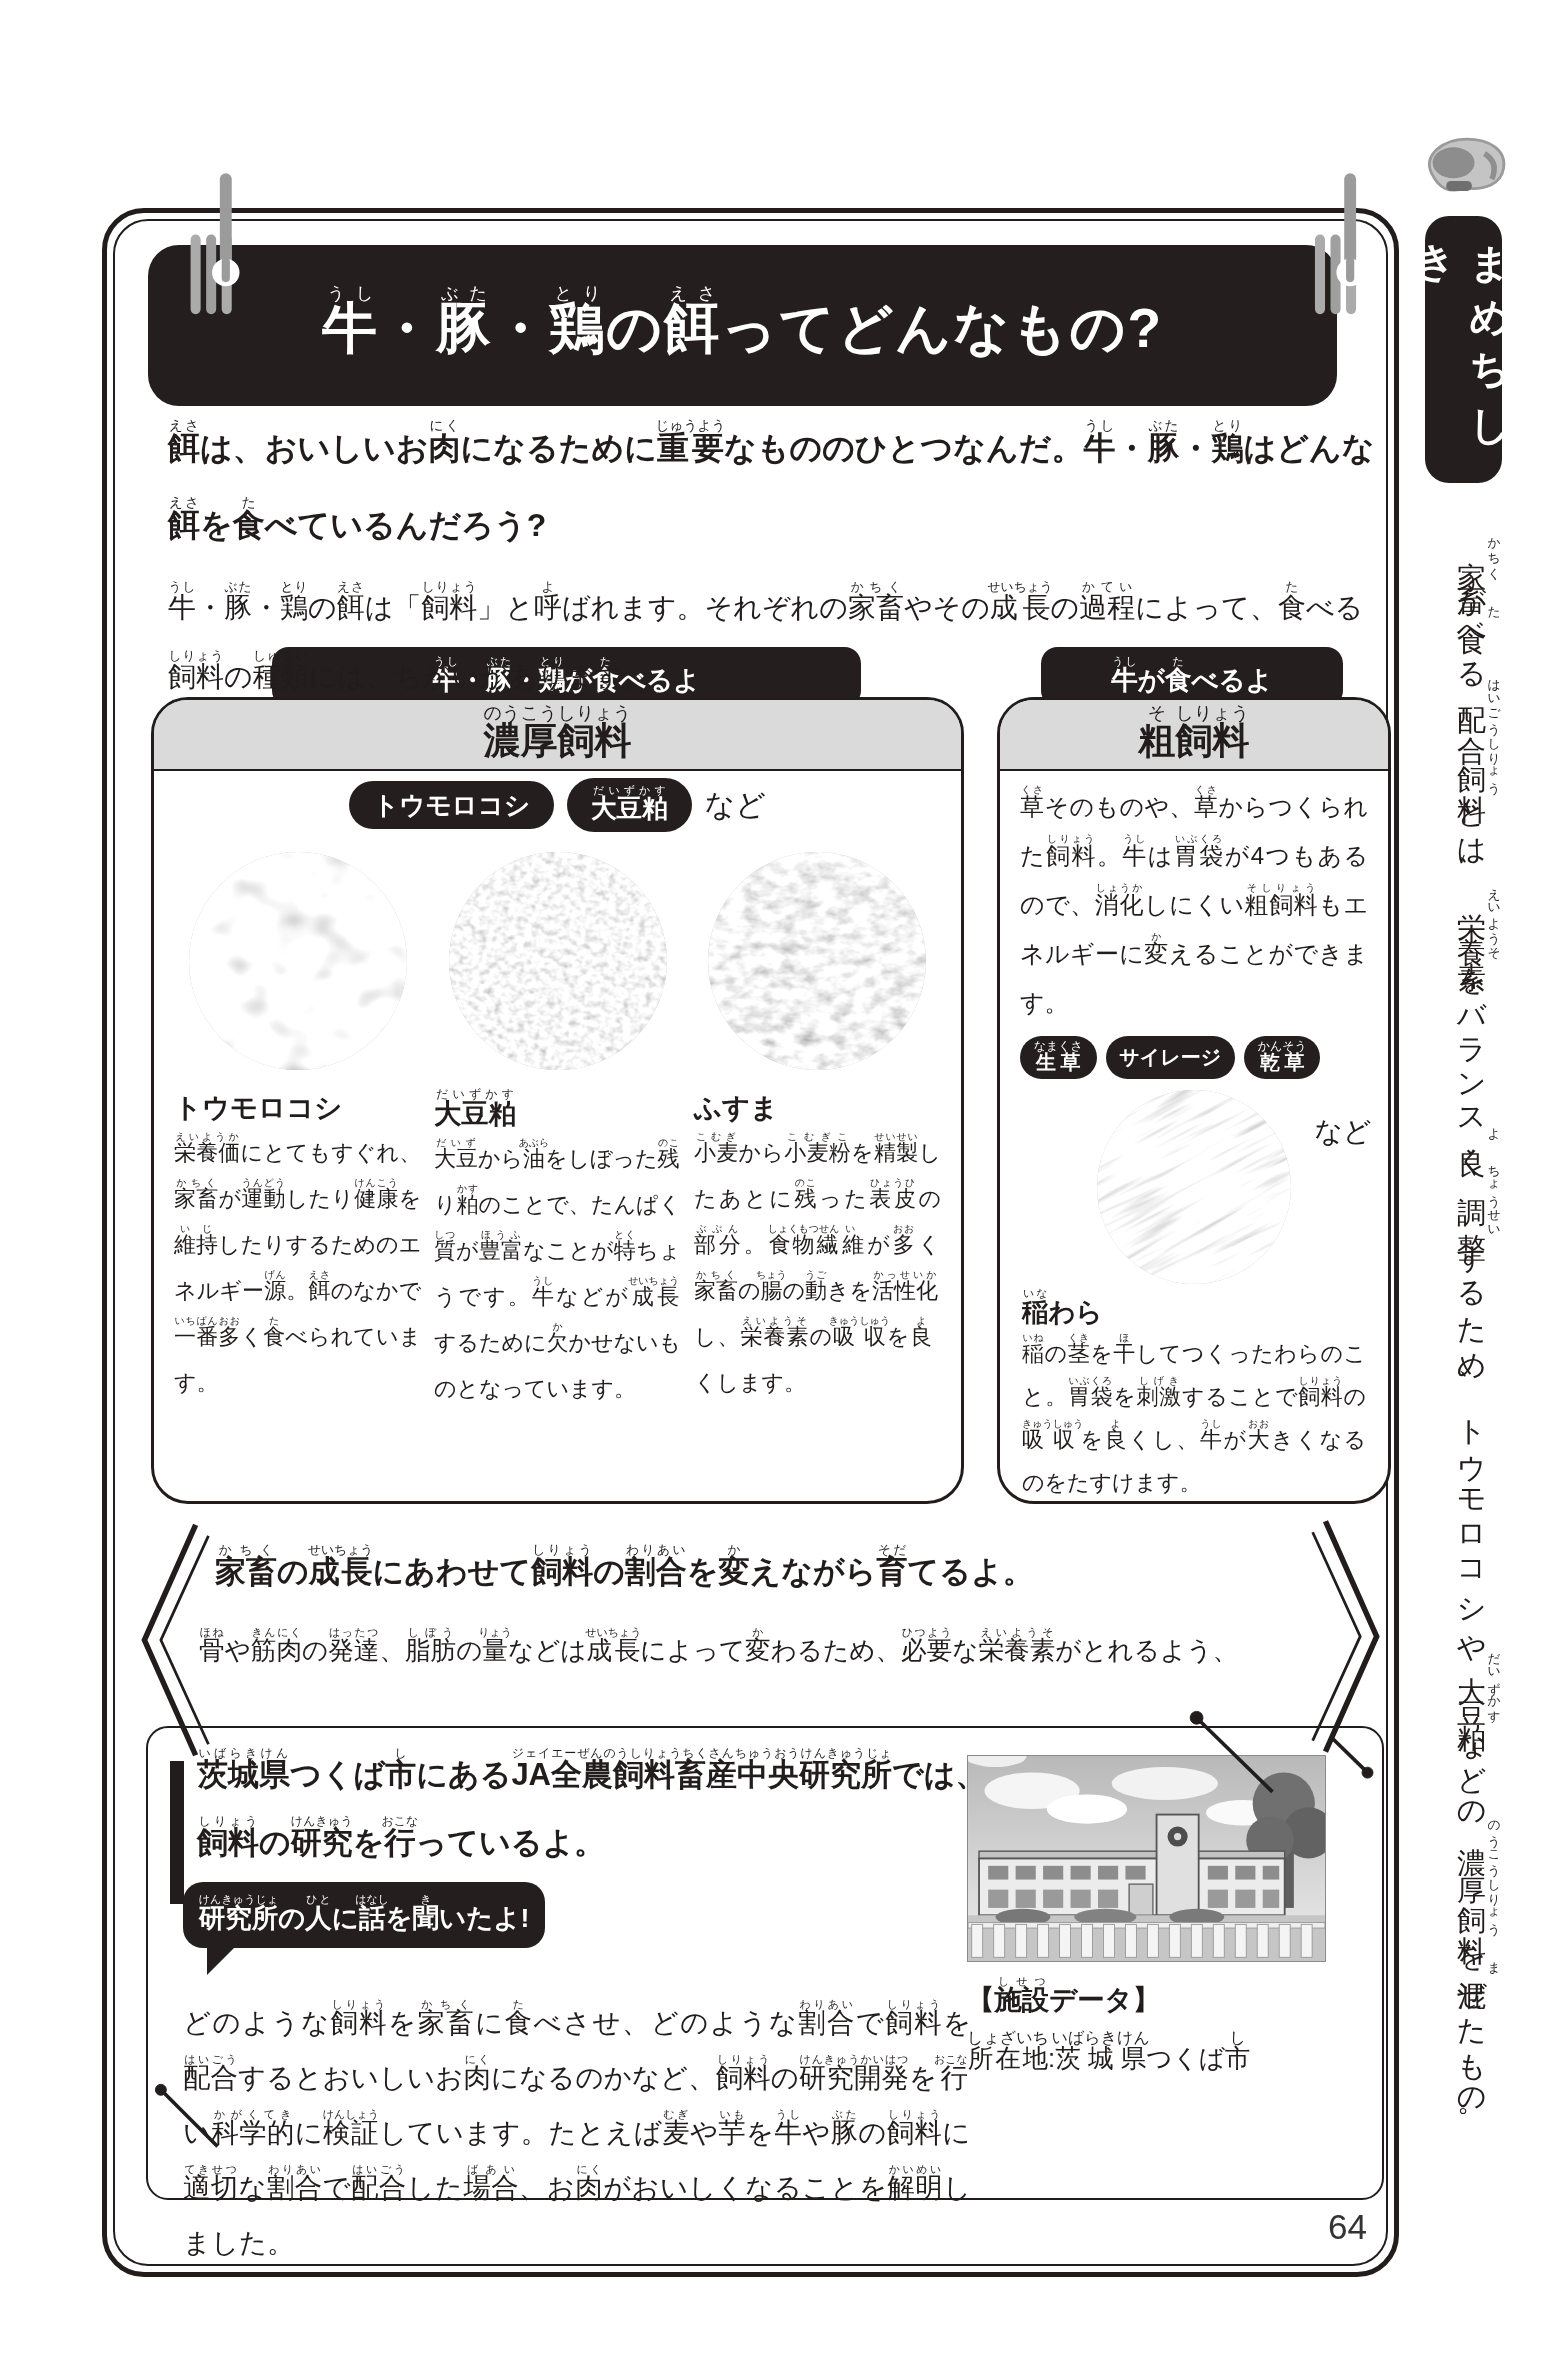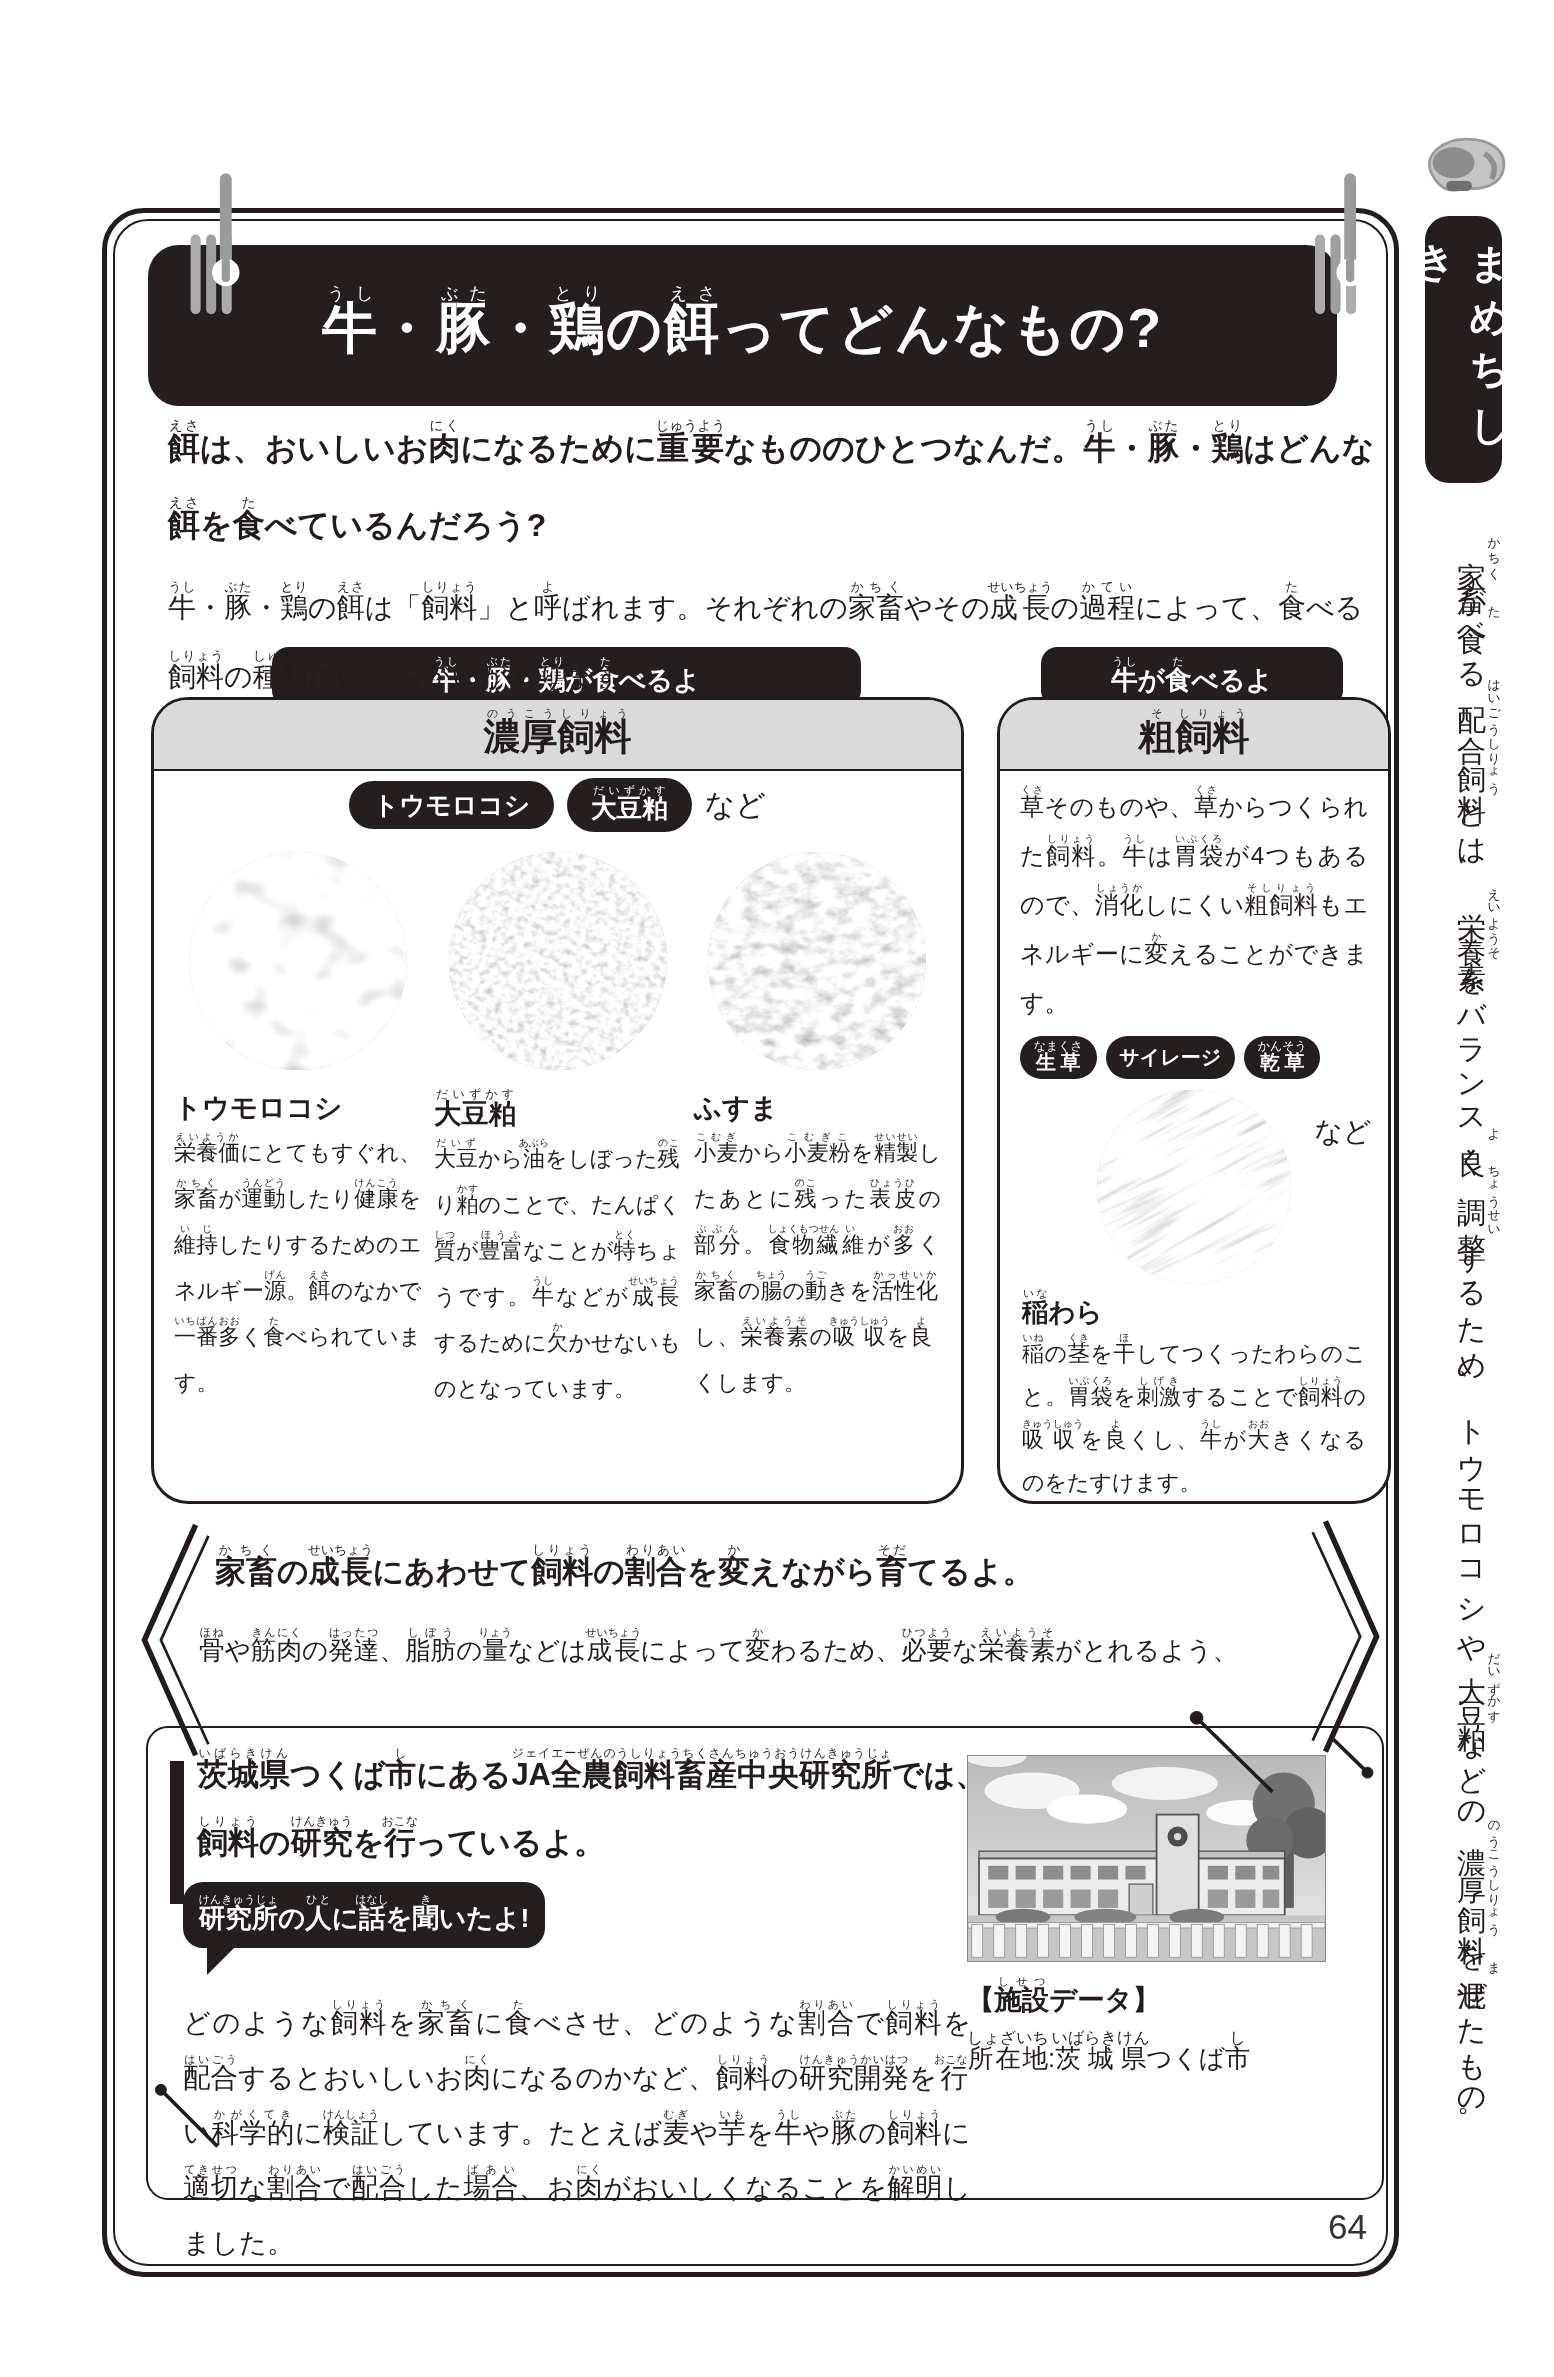--- a/index.html
+++ b/index.html
@@ -33,21 +33,21 @@
     display:flex;align-items:center;justify-content:center;z-index:1;font-size:26.5px;}
   .tab rt{font-size:11px;}
   .tabL{left:272px;top:647px;width:589px;height:60px;}
   .tabR{left:1041px;top:647px;width:302px;height:60px;}
   .feed-box{position:absolute;border:3.7px solid #221c1c;border-radius:37px;background:#fff;z-index:2;}
   .boxL{left:151px;top:697px;width:807px;height:801px;}
   .boxR{left:997px;top:697px;width:388px;height:801px;}
   .box-head{height:69px;background:#dadada;border-bottom:2.7px solid #221c1c;
     border-radius:33px 33px 0 0;display:flex;align-items:center;justify-content:center;
     font-weight:bold;font-size:37px;}
-  .box-head rt{font-size:11px;}
+  .box-head rt{font-size:18px;}
   .subtitle{text-align:center;font-size:25.6px;margin-top:14.6px;line-height:44px;}
   .subtitle rt{font-size:11px;}
   .pillrow{display:flex;justify-content:center;align-items:center;gap:12.8px;margin-top:7.3px;}
   .pill{background:#241e1e;color:#fff;font-weight:bold;border-radius:29px;
     padding:6.4px 24px;font-size:25.6px;display:flex;align-items:center;}
   .pill rt{font-size:11px;}
   .etc{font-size:30px;}
   .cols{display:flex;gap:12.8px;padding:20px 20px 0 20px;}
   .col{width:249px;display:flex;flex-direction:column;align-items:center;}
   .circle{width:218px;height:218px;border-radius:50%;overflow:hidden;background:#bdbdbd;}

